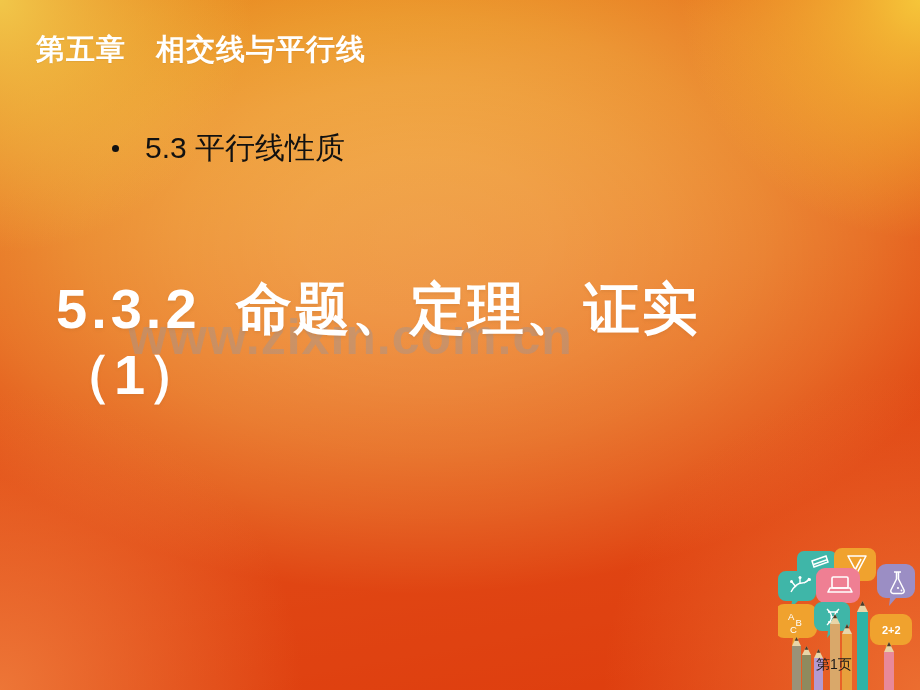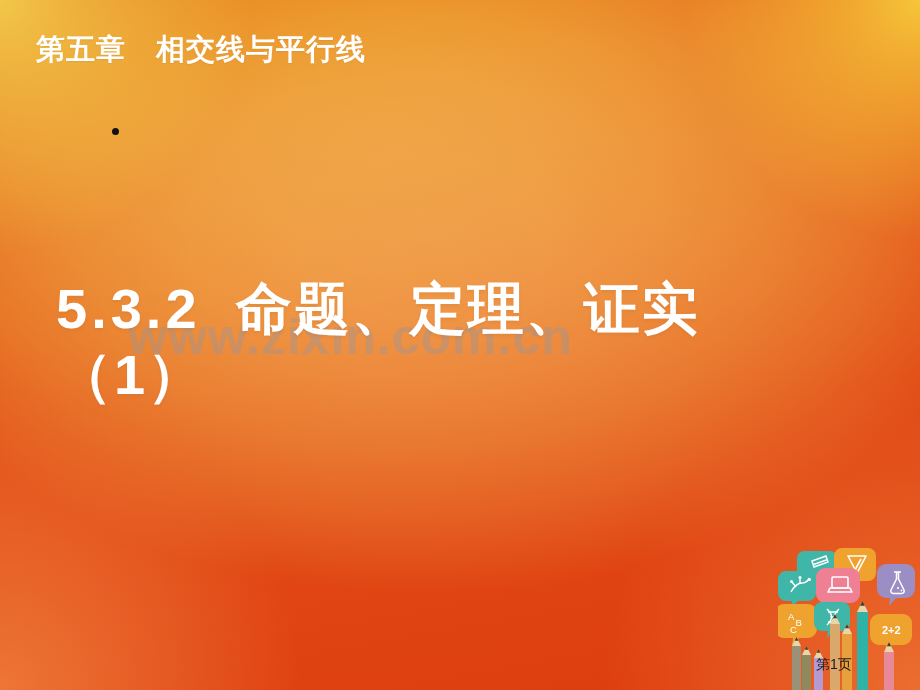--- a/index.html
+++ b/index.html
@@ -127,20 +127,21 @@
 <body>
 
 <div class="slide">
 
   <div class="corner-tint"></div>
 
   <div class="chapter-header">第五章　相交线与平行线</div>
 
   <div class="bullet-row">
     <span class="bullet-dot"></span>
+    <span class="bullet-text">5.3 平行线性质</span>
   </div>
 
   <div class="watermark">www.zixin.com.cn</div>
 
   <div class="main-title">
     <span class="num">5.3.2</span>
     <span>&nbsp;</span><span>命题、定理、证实</span><br>
     <span>（1）</span>
   </div>
 

